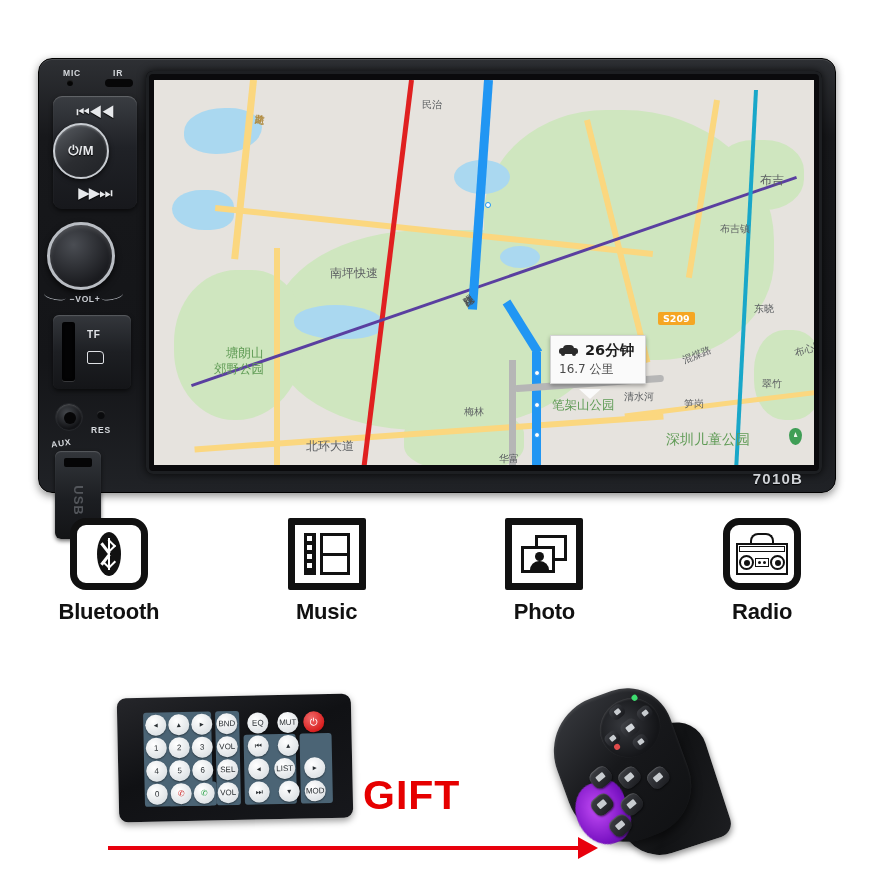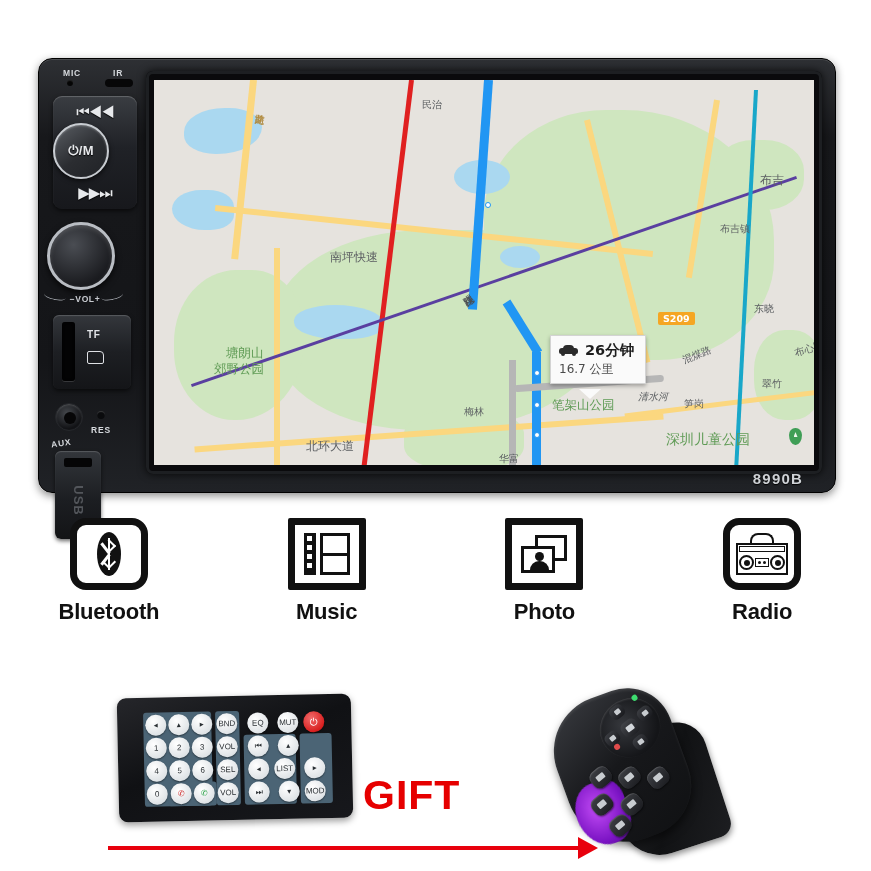--- a/index.html
+++ b/index.html
@@ -570,29 +570,29 @@
       <div style="position:absolute;left:355px;top:280px;width:7px;height:108px;background:#b6b6b6;"></div>
       <div style="position:absolute;left:360px;top:300px;width:150px;height:7px;background:#b6b6b6;border-radius:40px;transform:rotate(-4deg);"></div>
 
       <div class="led-dot" style="left:331px;top:122px;background:#fff;border:1px solid #2196f3;"></div>
       <div class="led-dot" style="left:380px;top:290px;background:#fff;border:1px solid #2196f3;"></div>
       <div class="led-dot" style="left:380px;top:322px;background:#fff;border:1px solid #2196f3;"></div>
       <div class="led-dot" style="left:380px;top:352px;background:#fff;border:1px solid #2196f3;"></div>
 
       <div class="maplabel" style="left:268px;top:18px;">民治</div>
       <div class="maplabel" style="left:100px;top:26px;writing-mode:vertical-rl;transform:rotate(8deg);color:#b08a3e;">前龙路</div>
-      <div class="maplabel big" style="left:176px;top:169px;">南坪快速</div>
+      <div class="maplabel big" style="left:176px;top:185px;">南坪快速</div>
       <div class="maplabel" style="left:300px;top:210px;writing-mode:vertical-rl;transform:rotate(-34deg);color:#4b4e51;">棅观路</div>
       <div class="maplabel park-name" style="left:72px;top:266px;">塘朗山</div>
       <div class="maplabel park-name" style="left:60px;top:282px;">郊野公园</div>
       <div class="maplabel" style="left:310px;top:325px;">梅林</div>
       <div class="maplabel big" style="left:152px;top:358px;">北环大道</div>
       <div class="maplabel" style="left:345px;top:372px;">华富</div>
       <div class="maplabel park-name" style="left:398px;top:318px;">笔架山公园</div>
-      <div class="maplabel" style="left:484px;top:310px;font-style:italic;">清水河</div>
+      <div class="maplabel" style="left:470px;top:310px;">清水河</div>
       <div class="maplabel big" style="left:606px;top:92px;">布吉</div>
       <div class="maplabel" style="left:566px;top:142px;">布吉镇</div>
       <div class="maplabel" style="left:600px;top:222px;">东晓</div>
       <div class="maplabel" style="left:528px;top:268px;transform:rotate(-22deg);">混煤路</div>
       <div class="maplabel" style="left:640px;top:262px;transform:rotate(-18deg);">布心路</div>
       <div class="maplabel" style="left:608px;top:297px;">翠竹</div>
       <div class="maplabel" style="left:530px;top:317px;">笋岗</div>
       <div class="maplabel park-name" style="left:512px;top:352px;font-size:14px;">深圳儿童公园</div>
       <div id="pin-children-park" style="left:635px;top:348px;"></div>
 
@@ -608,21 +608,21 @@
           </span>
           <span class="callout-time">26分钟</span>
         </div>
         <span class="callout-dist">16.7 公里</span>
         <span class="callout-tail" style="left:28px;bottom:-16px;border-top:10px solid #fafafa;border-bottom:none;border-left:11px solid transparent;border-right:11px solid transparent;"></span>
       </div>
 
     </div>
   </div>
 
-  <div id="unit-model">8990B</div>
+  <div id="unit-model">7010B</div>
 </div>
 
 <div id="features-row">
 
   <div class="feature-item">
     <div class="feature-icon-box rounded-box">
       <span class="bt-glyph">
         <span class="oval"></span>
         <span class="rune">
             <span class="d1"></span>

